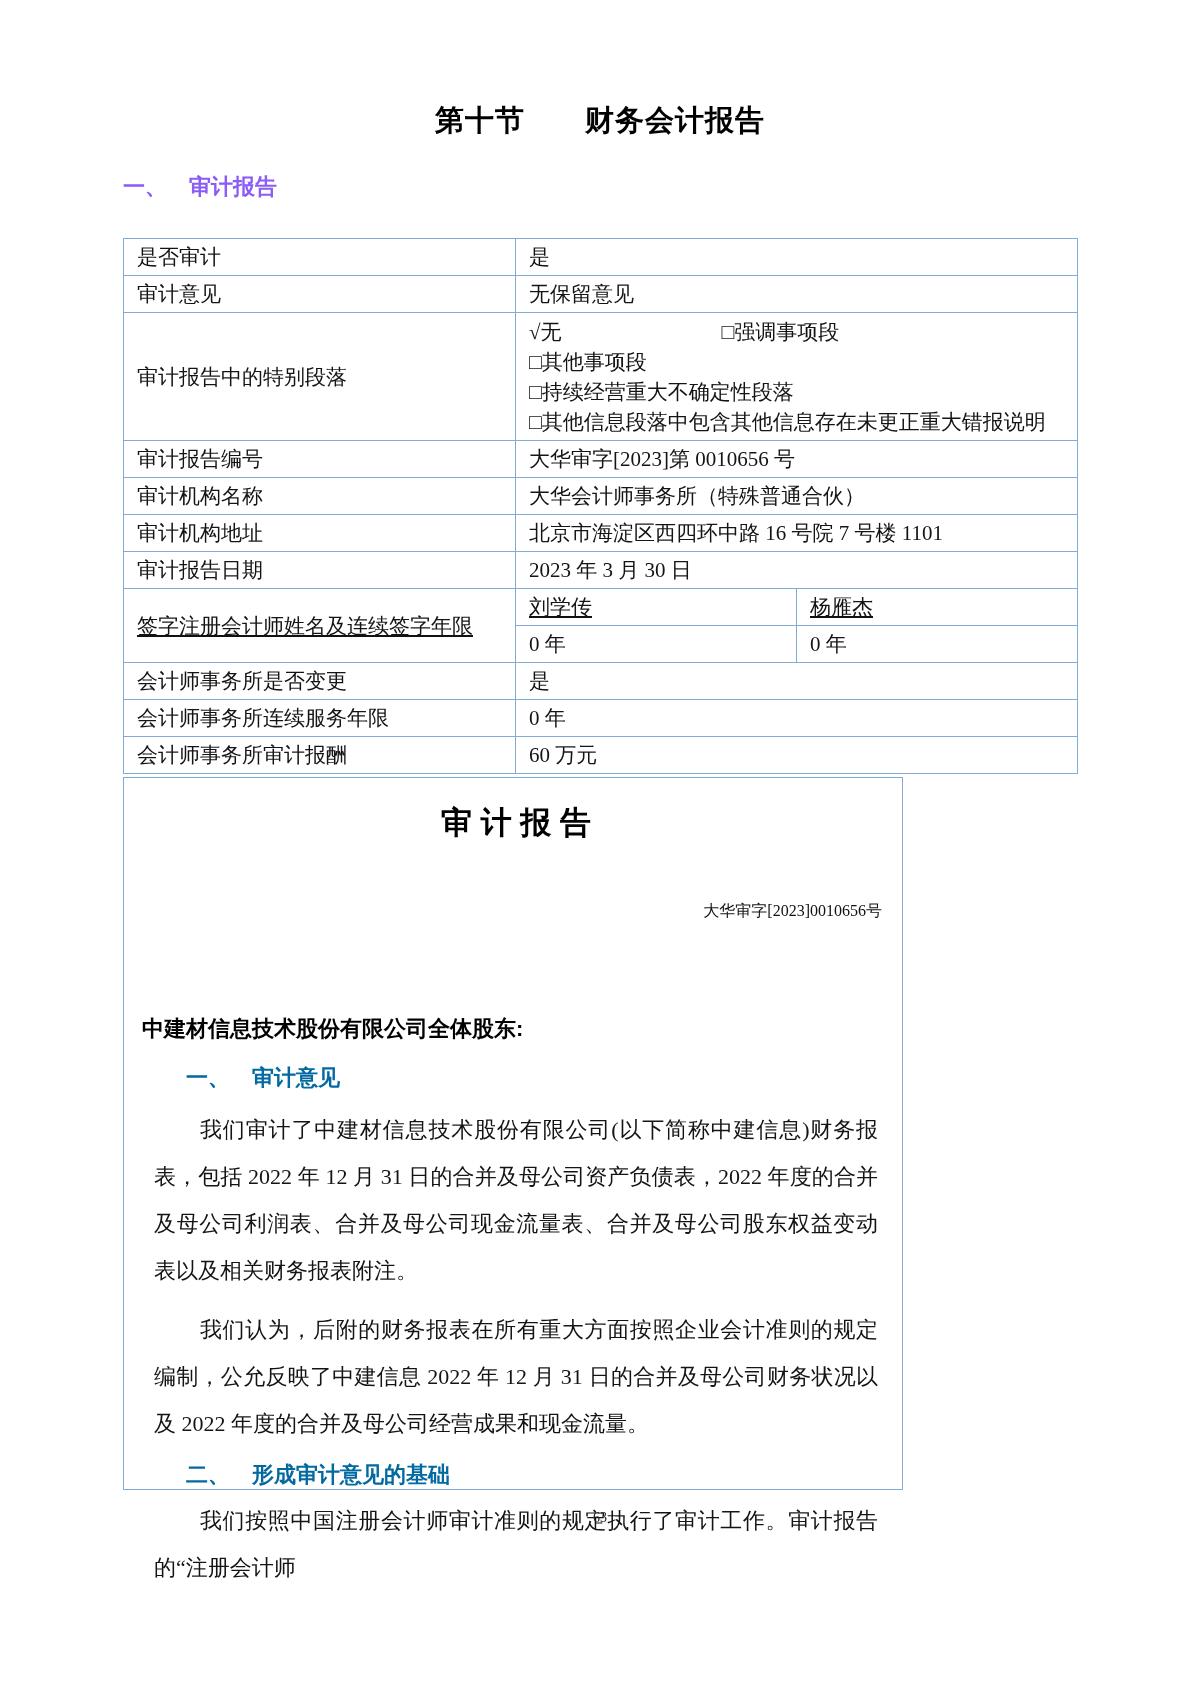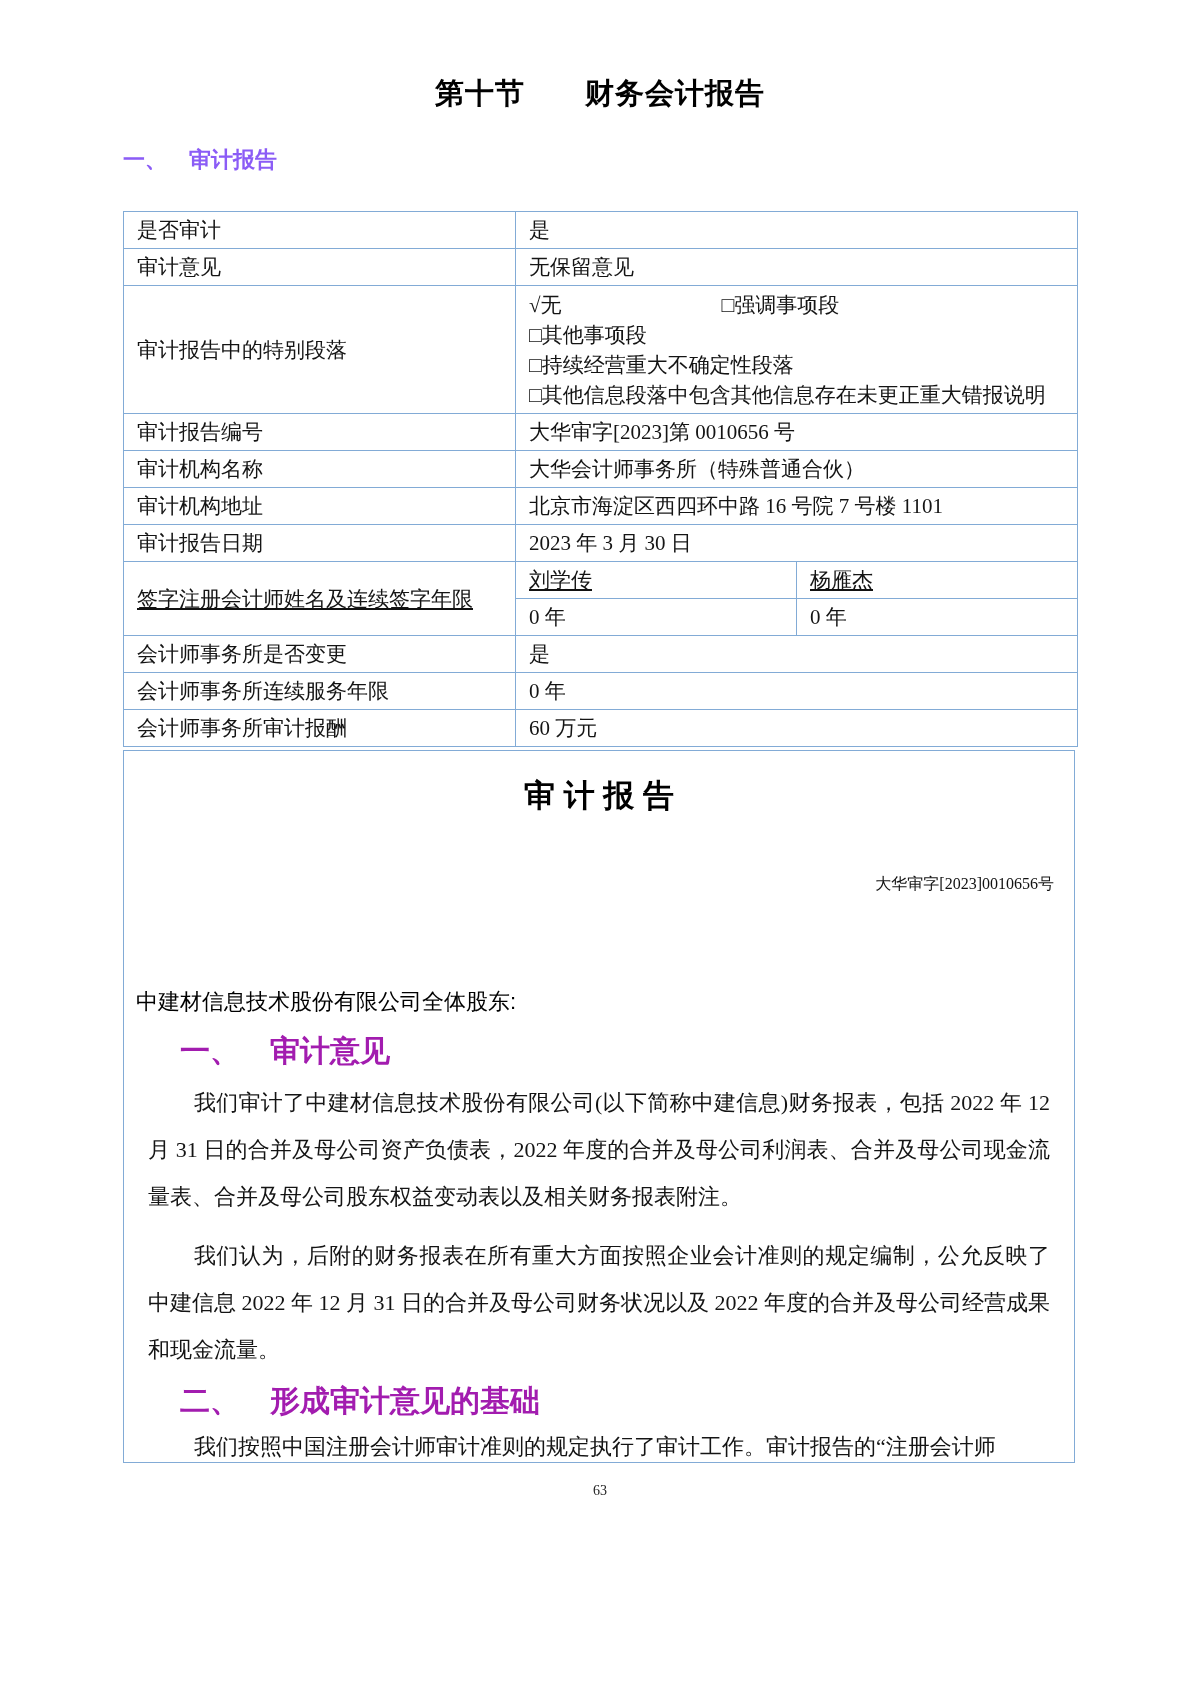--- a/index.html
+++ b/index.html
@@ -3,21 +3,21 @@
 <meta charset="utf-8">
 <style>
   html,body{margin:0;padding:0;background:#ffffff;}
   body{
     width:1200px;height:1695px;
     font-family:"Liberation Serif","DejaVu Serif",serif;
     color:#111;overflow:hidden;
   }
   .content{margin:0 123px;width:954px;}
   .doc-title{
-    margin-top:75px;text-align:center;
+    margin-top:102px;text-align:center;
     font-family:"Liberation Sans","DejaVu Sans",sans-serif;
     font-weight:700;font-size:29px;line-height:36px;color:#000;
     letter-spacing:1px;
   }
   .section-heading{
     margin-top:34px;
     font-family:"Liberation Sans","DejaVu Sans",sans-serif;
     font-weight:700;font-size:22px;line-height:30px;color:#8b5cf6;
   }
   
@@ -35,40 +35,40 @@
   table.audit col.c-v1{width:281px;}
   table.audit col.c-v2{width:281px;}
   tr.r-special td{height:123px;white-space:normal;}
   td.special-cell{padding-top:4px;padding-bottom:4px;}
   .sp-line{line-height:30px;}
   .sp-line1{display:flex;}
   .sp-emphasis{margin-left:160px;}
   
   .report-box{
     margin-top:3px;border:1px solid #82abd6;
-    width:952px;height:713px;box-sizing:border-box;
-    padding:0 12px 0 12px;
+    width:780px;height:713px;box-sizing:border-box;
+    padding:0 12px 0 18px;
   }
   .report-title{
     margin-top:26px;text-align:center;
     font-family:"Liberation Sans","DejaVu Sans",sans-serif;
     font-weight:700;font-size:31px;line-height:38px;color:#000;
   }
   .doc-number{
     margin-top:54px;text-align:right;
     font-size:16px;line-height:30px;padding-right:8px;
   }
   .salutation{
     margin-top:88px;
     font-family:"Liberation Sans","DejaVu Sans",sans-serif;
-    font-weight:400;font-size:22px;line-height:30px;color:#000;
+    font-weight:700;font-size:22px;line-height:30px;color:#000;
   }
   .body-sec-heading{
     font-family:"Liberation Sans","DejaVu Sans",sans-serif;
-    font-weight:700;font-size:30px;line-height:32px;color:#a21caf;
+    font-weight:700;font-size:22px;line-height:32px;color:#0369a1;
     text-indent:44px;margin-top:18px;
   }
   .body-sec-heading.second{margin-top:4px;}
   .para{
     font-size:22px;line-height:47px;margin:12px;
     text-align:justify;text-indent:46px;color:#141414;
   }
   .para.last{margin-top:6px;}
   .page-number{
     margin-top:16px;text-align:center;

